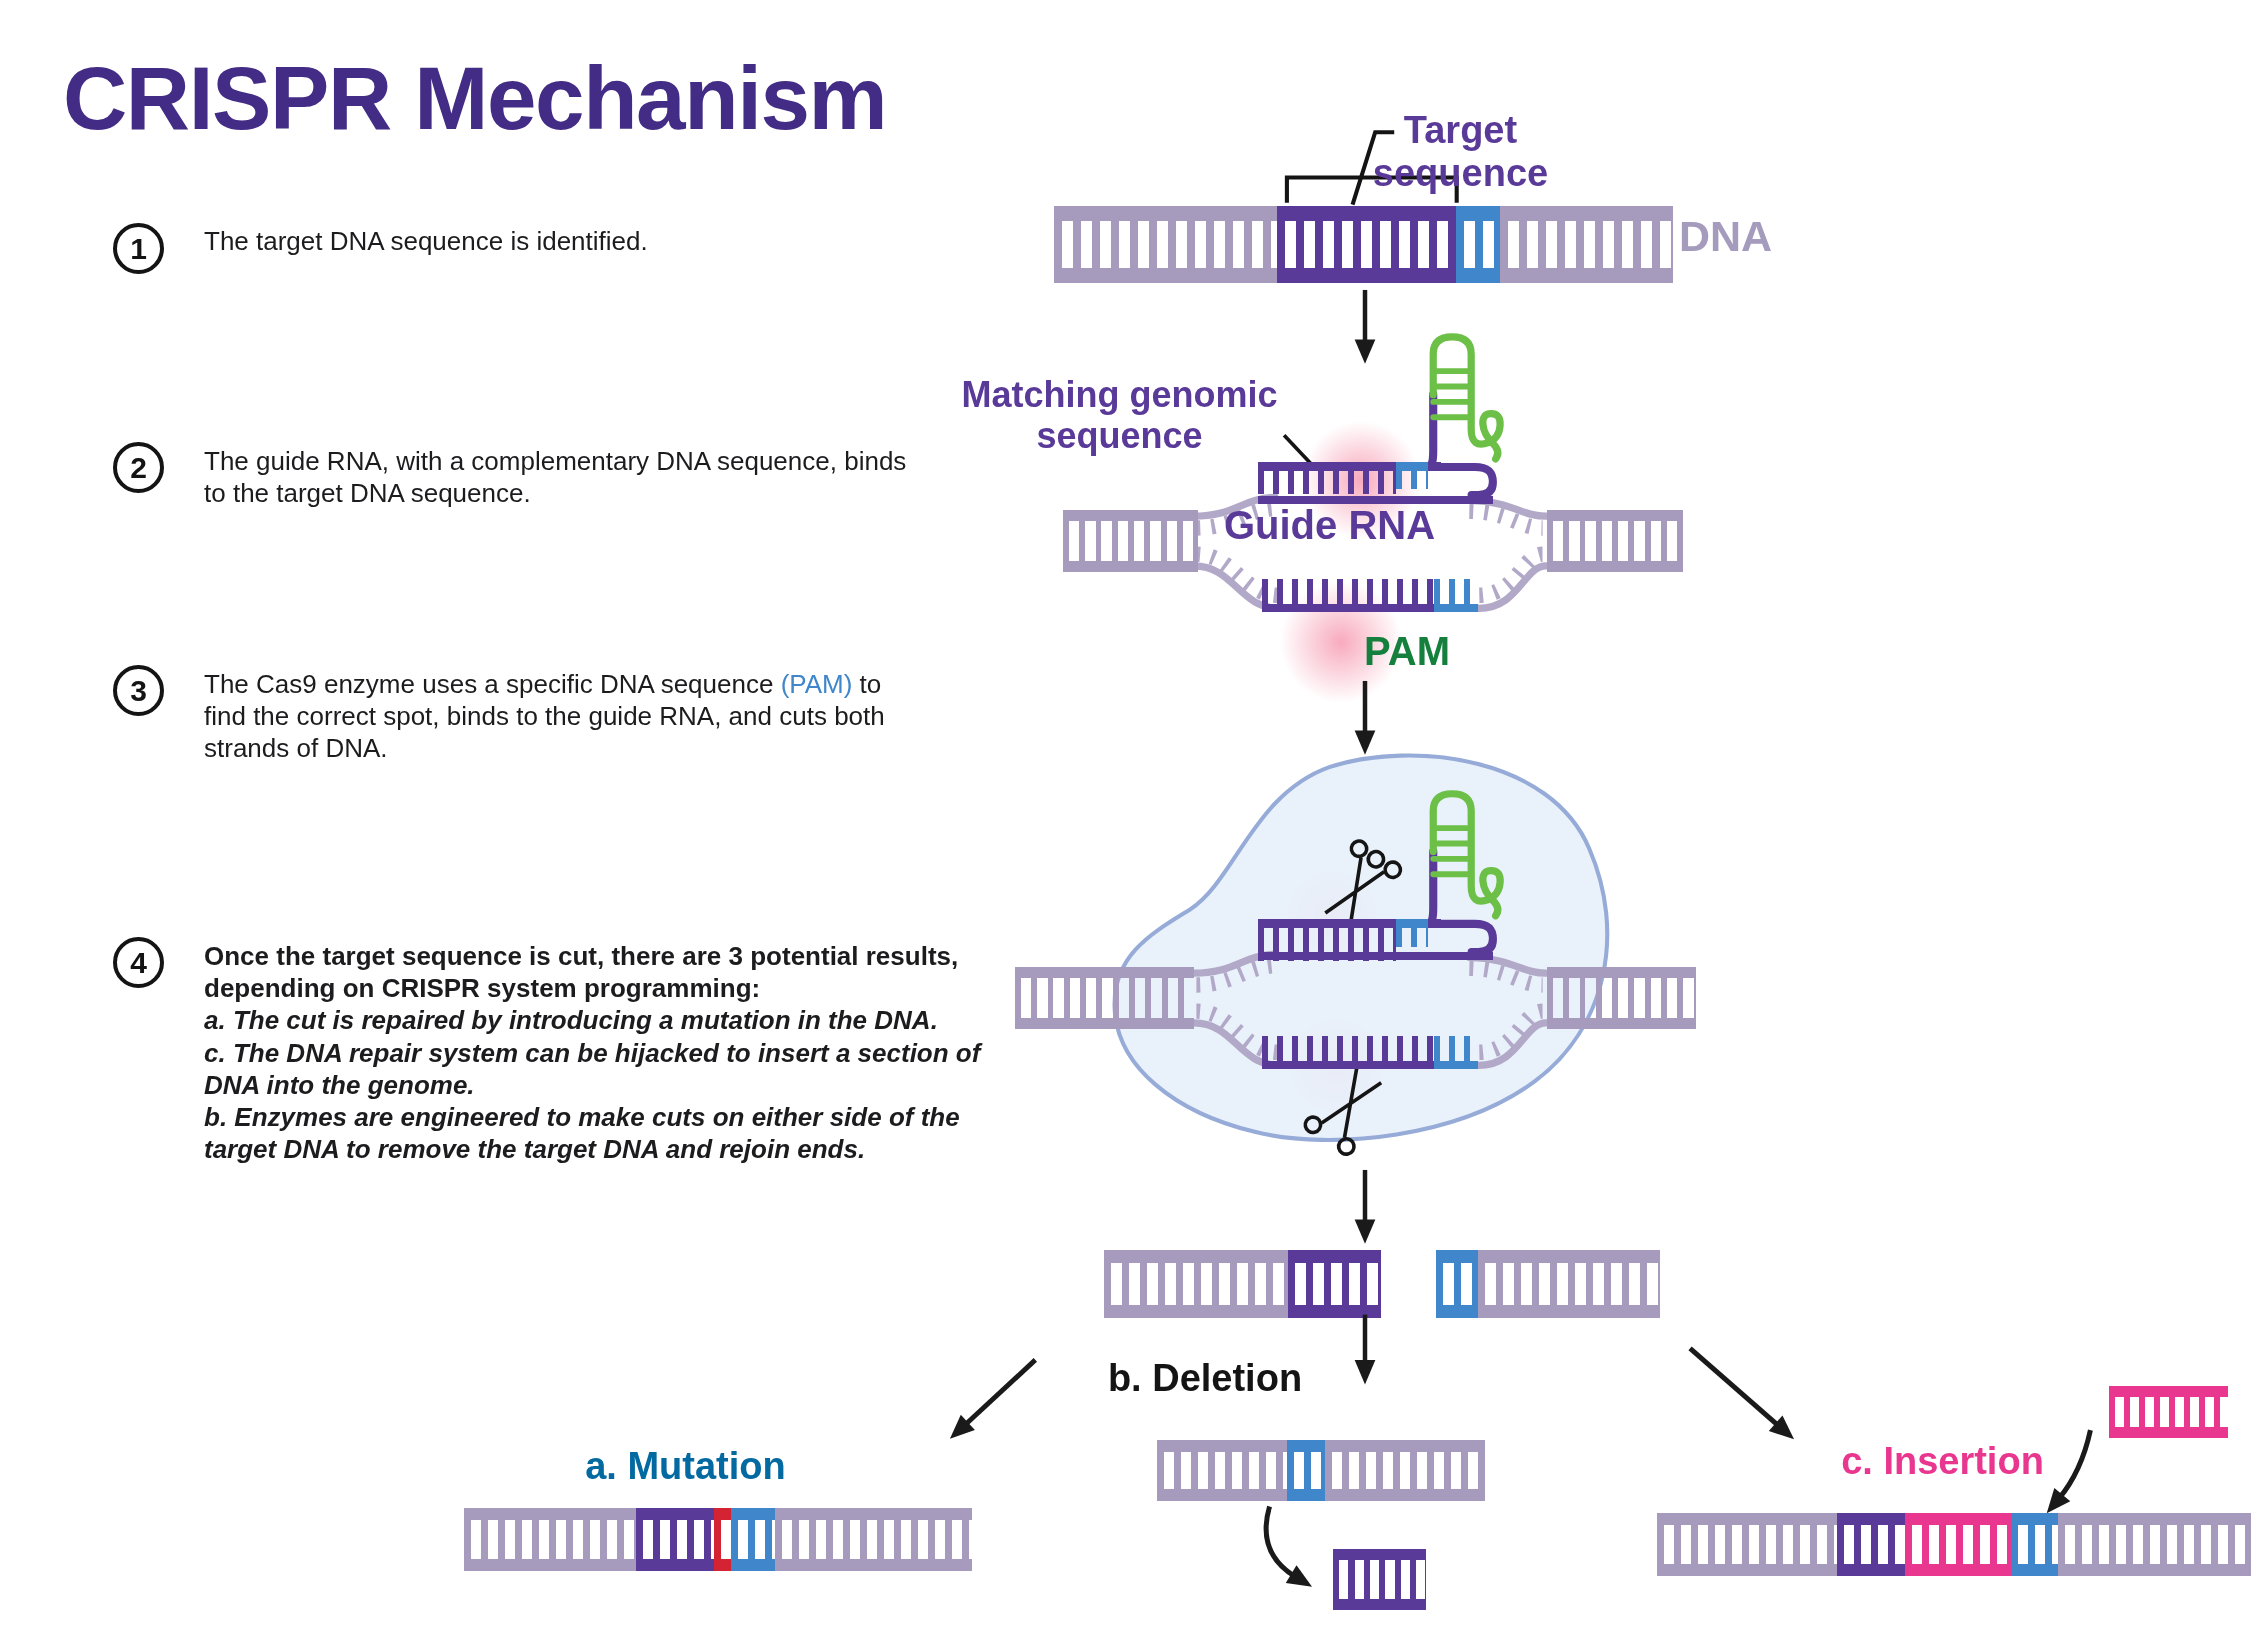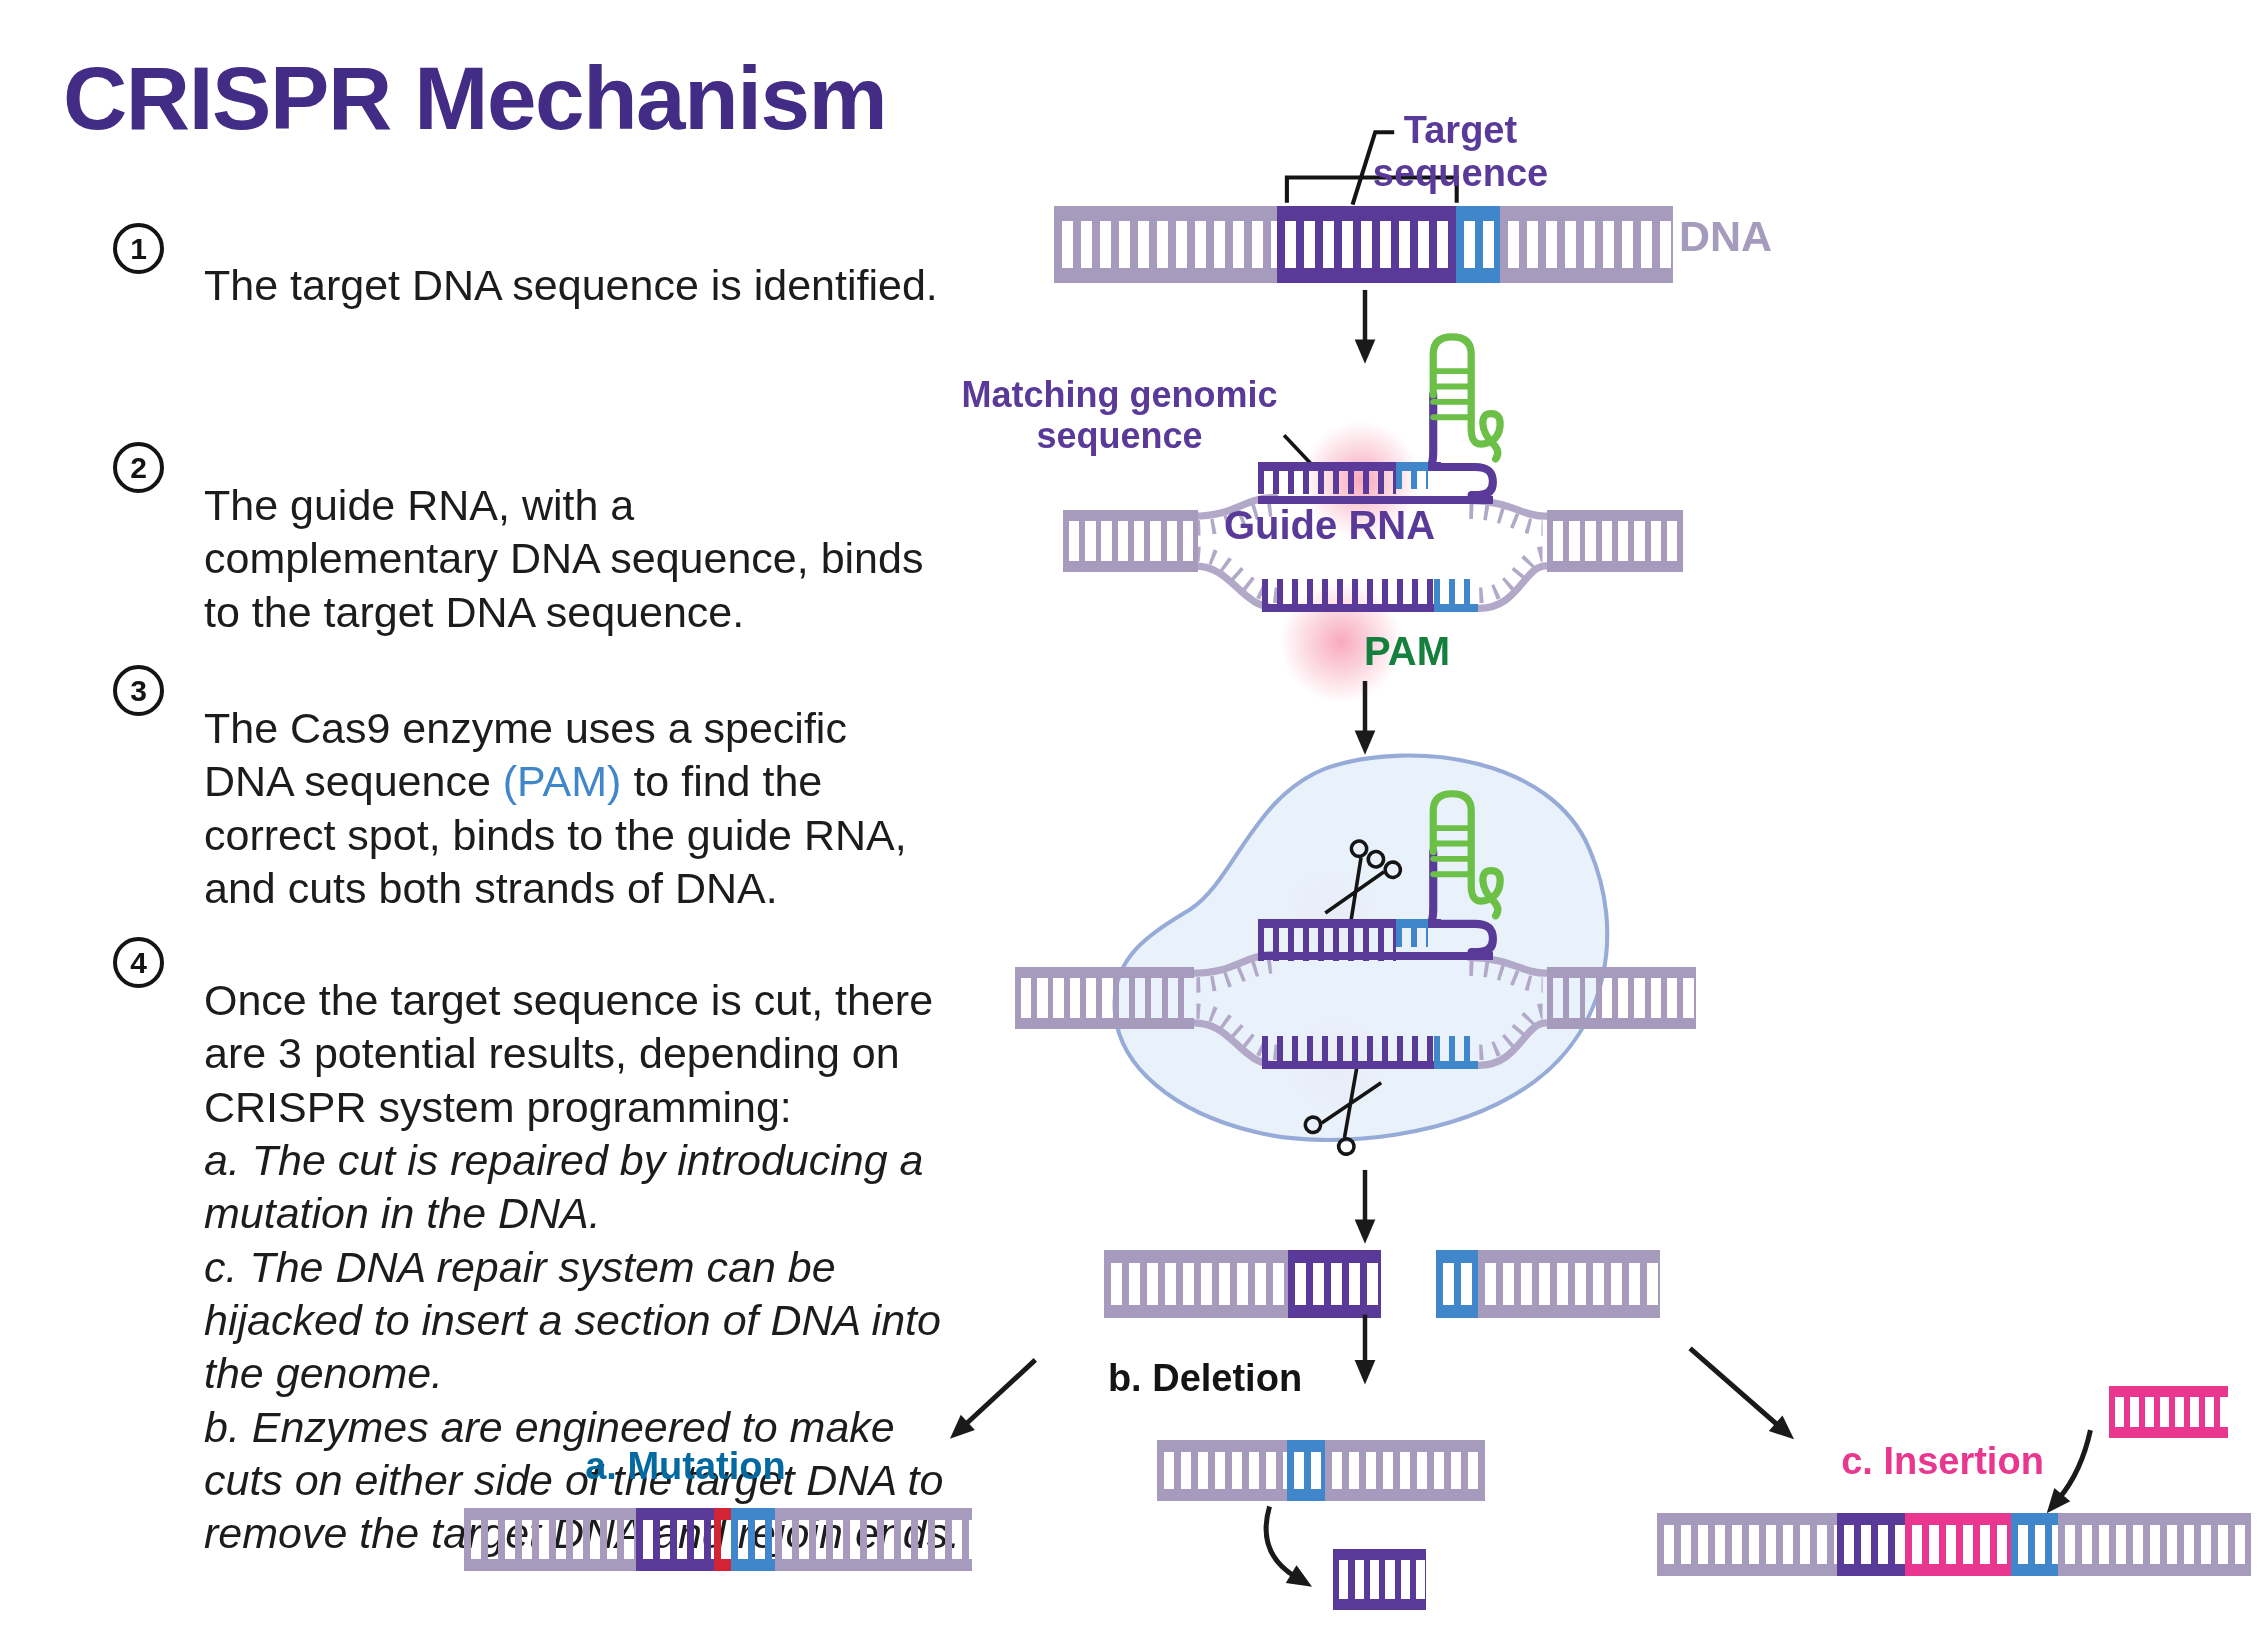--- a/index.html
+++ b/index.html
@@ -3,21 +3,21 @@
 <meta charset="utf-8">
 <style>
   html,body{margin:0;padding:0;background:#fff;}
   #canvas{position:relative;width:2306px;height:1628px;background:#fff;overflow:hidden;
           font-family:"Liberation Sans",sans-serif;color:#1c1c1e;}
   .abs{position:absolute;}
   
   #title{left:63px;top:47px;font-size:89px;font-weight:bold;color:#432c85;letter-spacing:-1.4px;}
   .stepnum{width:43px;height:43px;border:4.1px solid #141414;border-radius:50%;
            font-size:30px;font-weight:bold;line-height:43px;text-align:center;color:#141414;}
-  .steptext{font-size:43px;line-height:1.24;color:#1c1c1e;margin-top:34px;}
+  .steptext{font-size:26px;line-height:1.24;color:#1c1c1e;}
   .pam-inline{color:#3f86cb;font-weight:normal;}
   .ital{font-style:italic;}
   .lbl{font-weight:bold;text-align:center;}
   .purple-lbl{color:#5a3a99;}
   .blue-lbl{color:#15803d;}
   .red-lbl{color:#0369a1;}
   .pink-lbl{color:#e9368f;}
   .black-lbl{color:#141414;}
   
   .lad{position:absolute;}
@@ -52,21 +52,21 @@
   <div class="abs stepnum" style="left:113px;top:223px;">1</div>
   <div class="abs steptext" style="left:204px;top:225px;width:791px;">The target DNA sequence is identified.</div>
 
   <div class="abs stepnum" style="left:113px;top:442px;">2</div>
   <div class="abs steptext" style="left:204px;top:445px;width:724px;">The guide RNA, with a complementary DNA sequence, binds to the target DNA sequence.</div>
 
   <div class="abs stepnum" style="left:113px;top:665px;">3</div>
   <div class="abs steptext" style="left:204px;top:668px;width:706px;"><span>The Cas9 enzyme uses a specific DNA sequence </span><span class="pam-inline">(PAM)</span><span> to find the correct spot, binds to the guide RNA, and cuts both strands of DNA.</span></div>
 
   <div class="abs stepnum" style="left:113px;top:937px;">4</div>
-  <div class="abs steptext" style="left:204px;top:940px;width:778px;">
+  <div class="abs steptext" style="left:204px;top:940px;width:778px;font-weight:bold;">
     <div>Once the target sequence is cut, there are 3 potential results, depending on CRISPR system programming:</div>
     <div class="ital">a. The cut is repaired by introducing a mutation in the DNA.</div>
     <div class="ital">c. The DNA repair system can be hijacked to insert a section of DNA into the genome.</div>
     <div class="ital">b. Enzymes are engineered to make cuts on either side of the target DNA to remove the target DNA and rejoin ends.</div>
   </div>
 
   <svg style="left:1262px;top:104px;" width="326" height="118" viewBox="0 0 720 260">
     <path d="M55,218 V162 H430 V218" fill="none" stroke="#141414" stroke-width="9"></path>
     <path d="M200,222 L250,62 H292" fill="none" stroke="#141414" stroke-width="9"></path>
   </svg>

